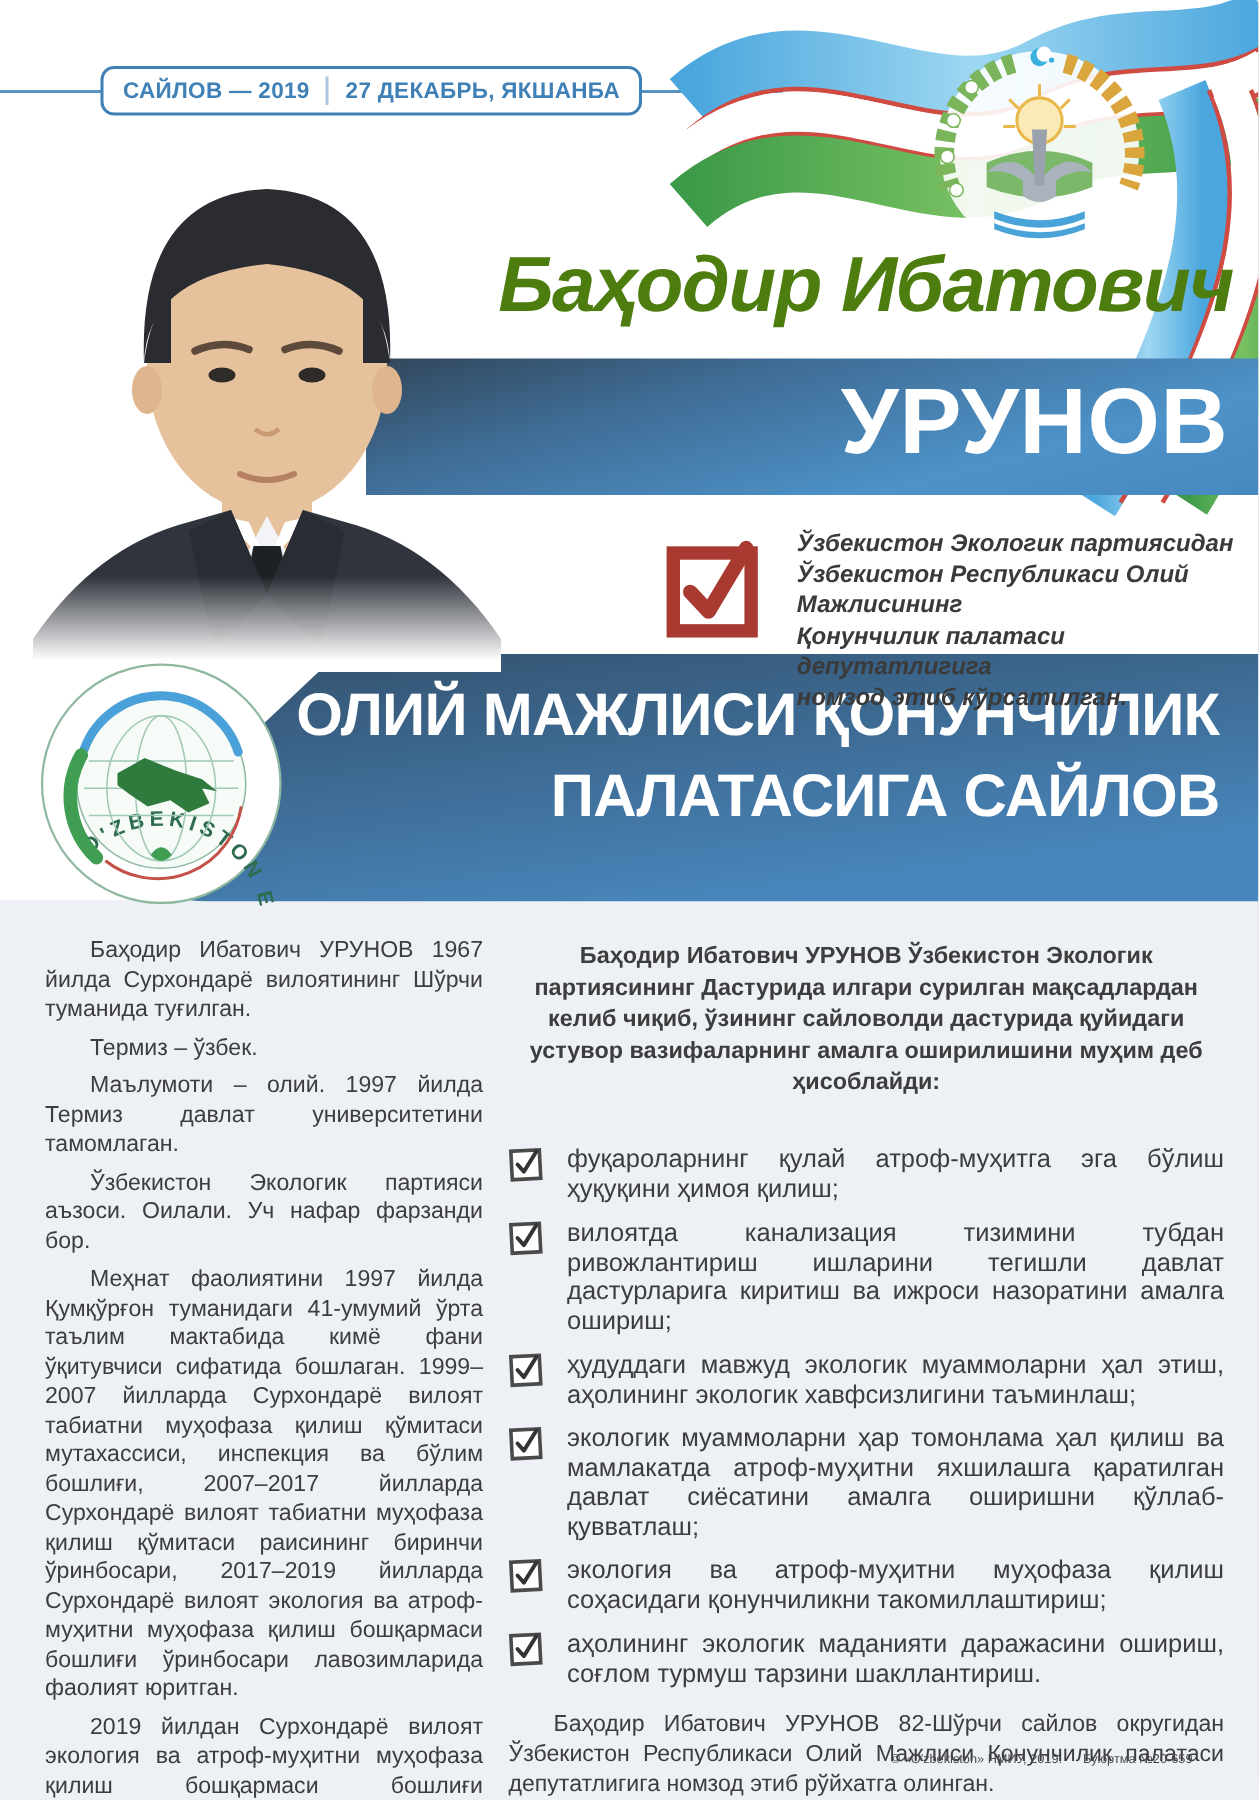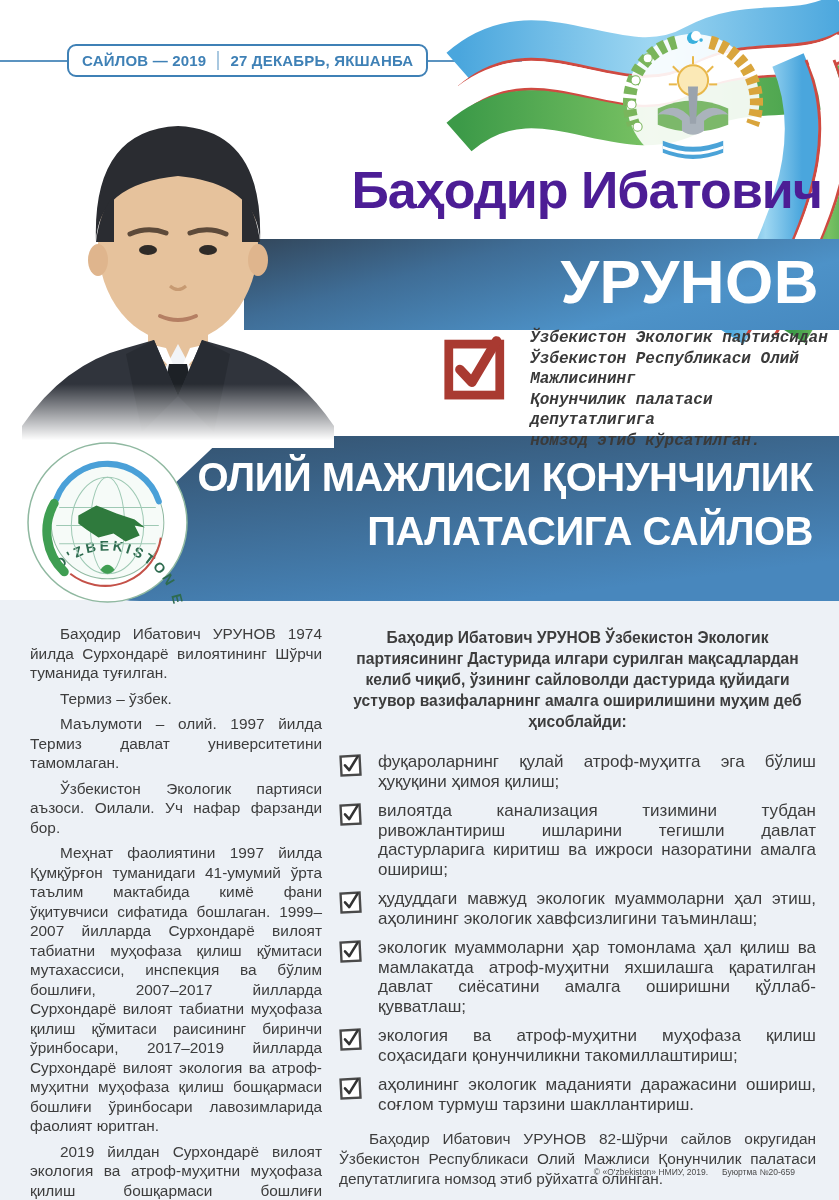--- a/index.html
+++ b/index.html
@@ -11,40 +11,40 @@
          background:#ffffff;border:2.5px solid #3f81b6;border-radius:9px;padding:5px 13px;
          color:#3f81b6;font-weight:700;font-size:15px;letter-spacing:.2px;white-space:nowrap;margin-left:33px;}
   .badge .divider{width:2px;height:19px;background:#a9c8e0;}
   .ribbon-wrap{position:absolute;right:0;top:0;width:420px;height:350px;z-index:1;}
   .emblem-wrap{position:absolute;left:615px;top:28px;width:156px;height:146px;z-index:2;}
   
   .photo{position:absolute;left:22px;top:92px;width:312px;height:356px;z-index:4;}
   .photo::after{content:"";position:absolute;left:0;right:0;bottom:0;height:64px;
         background:linear-gradient(180deg,rgba(255,255,255,0) 0%,#ffffff 88%);}
   .first-name{position:absolute;left:330px;right:17px;top:160px;z-index:3;text-align:right;
-        font-size:52px;font-weight:700;color:#4c1d95;letter-spacing:-1px;white-space:nowrap;}
+        font-size:52px;font-weight:700;color:#4d7c0f;letter-spacing:-1px;white-space:nowrap;font-style:italic;}
   .lastname-banner{position:absolute;left:244px;right:0;top:239px;height:91px;z-index:2;
         background:linear-gradient(165deg,#32465a 0%,#3f6d96 32%,#4d92c8 72%,#4689c0 100%);}
   .lastname-banner .nm{position:absolute;right:20px;top:0;line-height:85px;font-size:62px;
         font-weight:800;color:#ffffff;letter-spacing:.5px;}
   
-  .nomination{position:absolute;left:444px;top:328px;width:392px;display:flex;gap:24px;z-index:3;font-family:Liberation Mono, monospace;}
+  .nomination{position:absolute;left:444px;top:353px;width:392px;display:flex;gap:24px;z-index:3;}
   .nomination .txt{font-size:16px;line-height:20.5px;font-style:italic;font-weight:700;color:#3a3a3a;}
   
   .title-banner{position:absolute;left:0;top:436px;width:839px;height:165px;z-index:2;}
   .title-banner .ttl{position:absolute;right:26px;top:14px;text-align:right;color:#ffffff;
         font-size:40px;line-height:54px;font-weight:800;letter-spacing:-.5px;white-space:nowrap;}
   .party-logo{position:absolute;left:26px;top:441px;width:163px;height:163px;z-index:5;}
   
   .bottom-bg{position:absolute;left:0;top:600px;width:839px;height:600px;background:#edf1f6;}
   .left-col{position:absolute;left:30px;top:624px;width:292px;z-index:3;
         font-size:15.4px;line-height:19.5px;color:#3d3d3d;text-align:justify;}
   .left-col p{margin:0 0 6px;text-indent:30px;}
   .right-col{position:absolute;left:339px;top:627px;width:477px;z-index:3;color:#3d3d3d;}
-  .intro{font-weight:700;text-align:center;font-size:15.6px;line-height:21px;margin:0 0 20px;}
+  .intro{font-weight:700;text-align:center;font-size:15.6px;line-height:21px;margin:0 0 31px;}
   .item{display:flex;gap:15px;margin-bottom:10px;}
   .item .box{flex:0 0 24px;margin-top:1px;}
   .item .txt{font-size:17px;line-height:19.5px;text-align:justify;}
   .closing{margin-top:15px;font-size:15.4px;line-height:20px;text-align:justify;text-indent:30px;}
   .footer{position:absolute;right:44px;top:1167px;z-index:3;display:flex;gap:14px;
         font-size:8.5px;color:#4a4a4a;}
 </style>
 </head>
 <body>
 
@@ -206,21 +206,21 @@
       <path d="M30,58 A54,54 0 0 1 132,60" fill="none" stroke="#4aa0d8" stroke-width="6" stroke-linecap="round"></path>
       <path d="M38,130 A56,56 0 0 1 28,62" fill="none" stroke="#3f9e52" stroke-width="9" stroke-linecap="round"></path>
       <path d="M44,132 A56,56 0 0 0 134,96" fill="none" stroke="#c45148" stroke-width="2"></path>
       <path d="M52,74 L70,64 L90,72 L108,78 L118,86 L108,84 L113,94 L99,100 L87,92 L72,96 L60,88 L52,82 Z" fill="#2f7a3d"></path>
       <path d="M74,128 Q81,118 88,128 Q81,136 74,128 Z" fill="#3f9e52"></path>
     </svg>
   </div>
 
   <div class="left-col">
 
-  <p>Баҳодир Ибатович УРУНОВ 1974 йилда Сурхондарё вилоятининг Шўрчи туманида туғилган.</p>
+  <p>Баҳодир Ибатович УРУНОВ 1967 йилда Сурхондарё вилоятининг Шўрчи туманида туғилган.</p>
       <p>Термиз – ўзбек.</p>
       <p>Маълумоти – олий. 1997 йилда Термиз давлат университетини тамомлаган.</p>
       <p>Ўзбекистон Экологик партияси аъзоси. Оилали. Уч нафар фарзанди бор.</p>
       <p>Меҳнат фаолиятини 1997 йилда Қумқўрғон туманидаги 41-умумий ўрта таълим мактабида кимё фани ўқитувчиси сифатида бошлаган. 1999–2007 йилларда Сурхондарё вилоят табиатни муҳофаза қилиш қўмитаси мутахассиси, инспекция ва бўлим бошлиғи, 2007–2017 йилларда Сурхондарё вилоят табиатни муҳофаза қилиш қўмитаси раисининг биринчи ўринбосари, 2017–2019 йилларда Сурхондарё вилоят экология ва атроф-муҳитни муҳофаза қилиш бошқармаси бошлиғи ўринбосари лавозимларида фаолият юритган.</p>
       <p>2019 йилдан Сурхондарё вилоят экология ва атроф-муҳитни муҳофаза қилиш бошқармаси бошлиғи лавозимида фаолият юритиб келмоқда.</p>
     </div>
 
   <div class="right-col">
     <p class="intro">Баҳодир Ибатович УРУНОВ Ўзбекистон Экологик партиясининг Дастурида илгари сурилган мақсадлардан келиб чиқиб, ўзининг сайловолди дастурида қуйидаги устувор вазифаларнинг амалга оширилишини муҳим деб ҳисоблайди:</p>
     <div>

